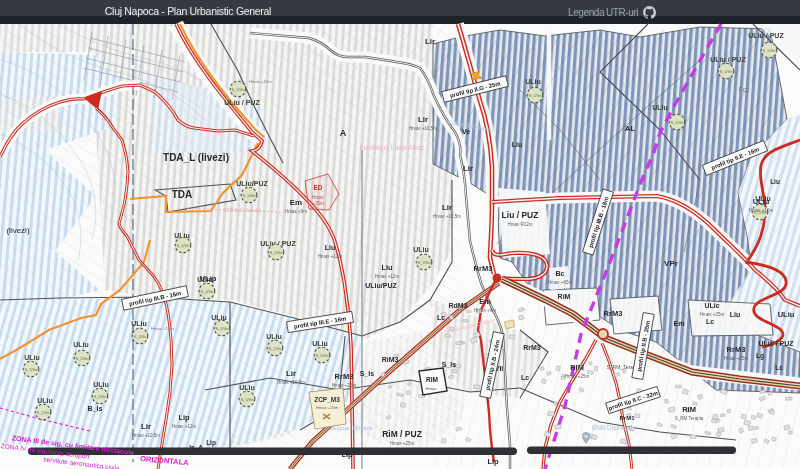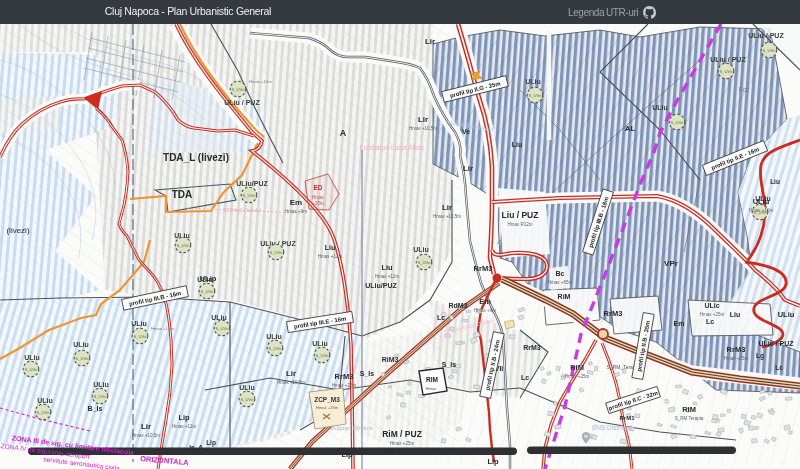--- a/index.html
+++ b/index.html
@@ -1,17 +1,17 @@
 <!DOCTYPE html>
 <html><head><meta charset="utf-8">
 <style>
 html,body { margin:0; padding:0; background:#1f2329; width:800px; height:469px; overflow:hidden;
   font-family:"Liberation Sans", sans-serif; }
 #wrap { position:relative; width:800px; height:469px; }
-#hdr { position:absolute; top:0; left:0; width:800px; height:24px; background:#343a40;
+#hdr { position:absolute; top:0; left:0; width:800px; height:16px; background:#343a40;
   display:flex; align-items:center; }
 #hdr .title { position:absolute; left:0px; width:376px; top:5px; text-align:center; color:#eef1f4; font-size:10.5px; letter-spacing:-0.3px; white-space:nowrap; }
 #hdr .btn { position:absolute; color:#9ba1a8; font-size:10px; letter-spacing:-0.4px; }
 svg { position:absolute; top:0; left:0; display:block; }
 </style></head>
 <body>
 <div id="wrap">
 
 <svg width="800" height="469" viewBox="0 0 800 469">
 <g>

